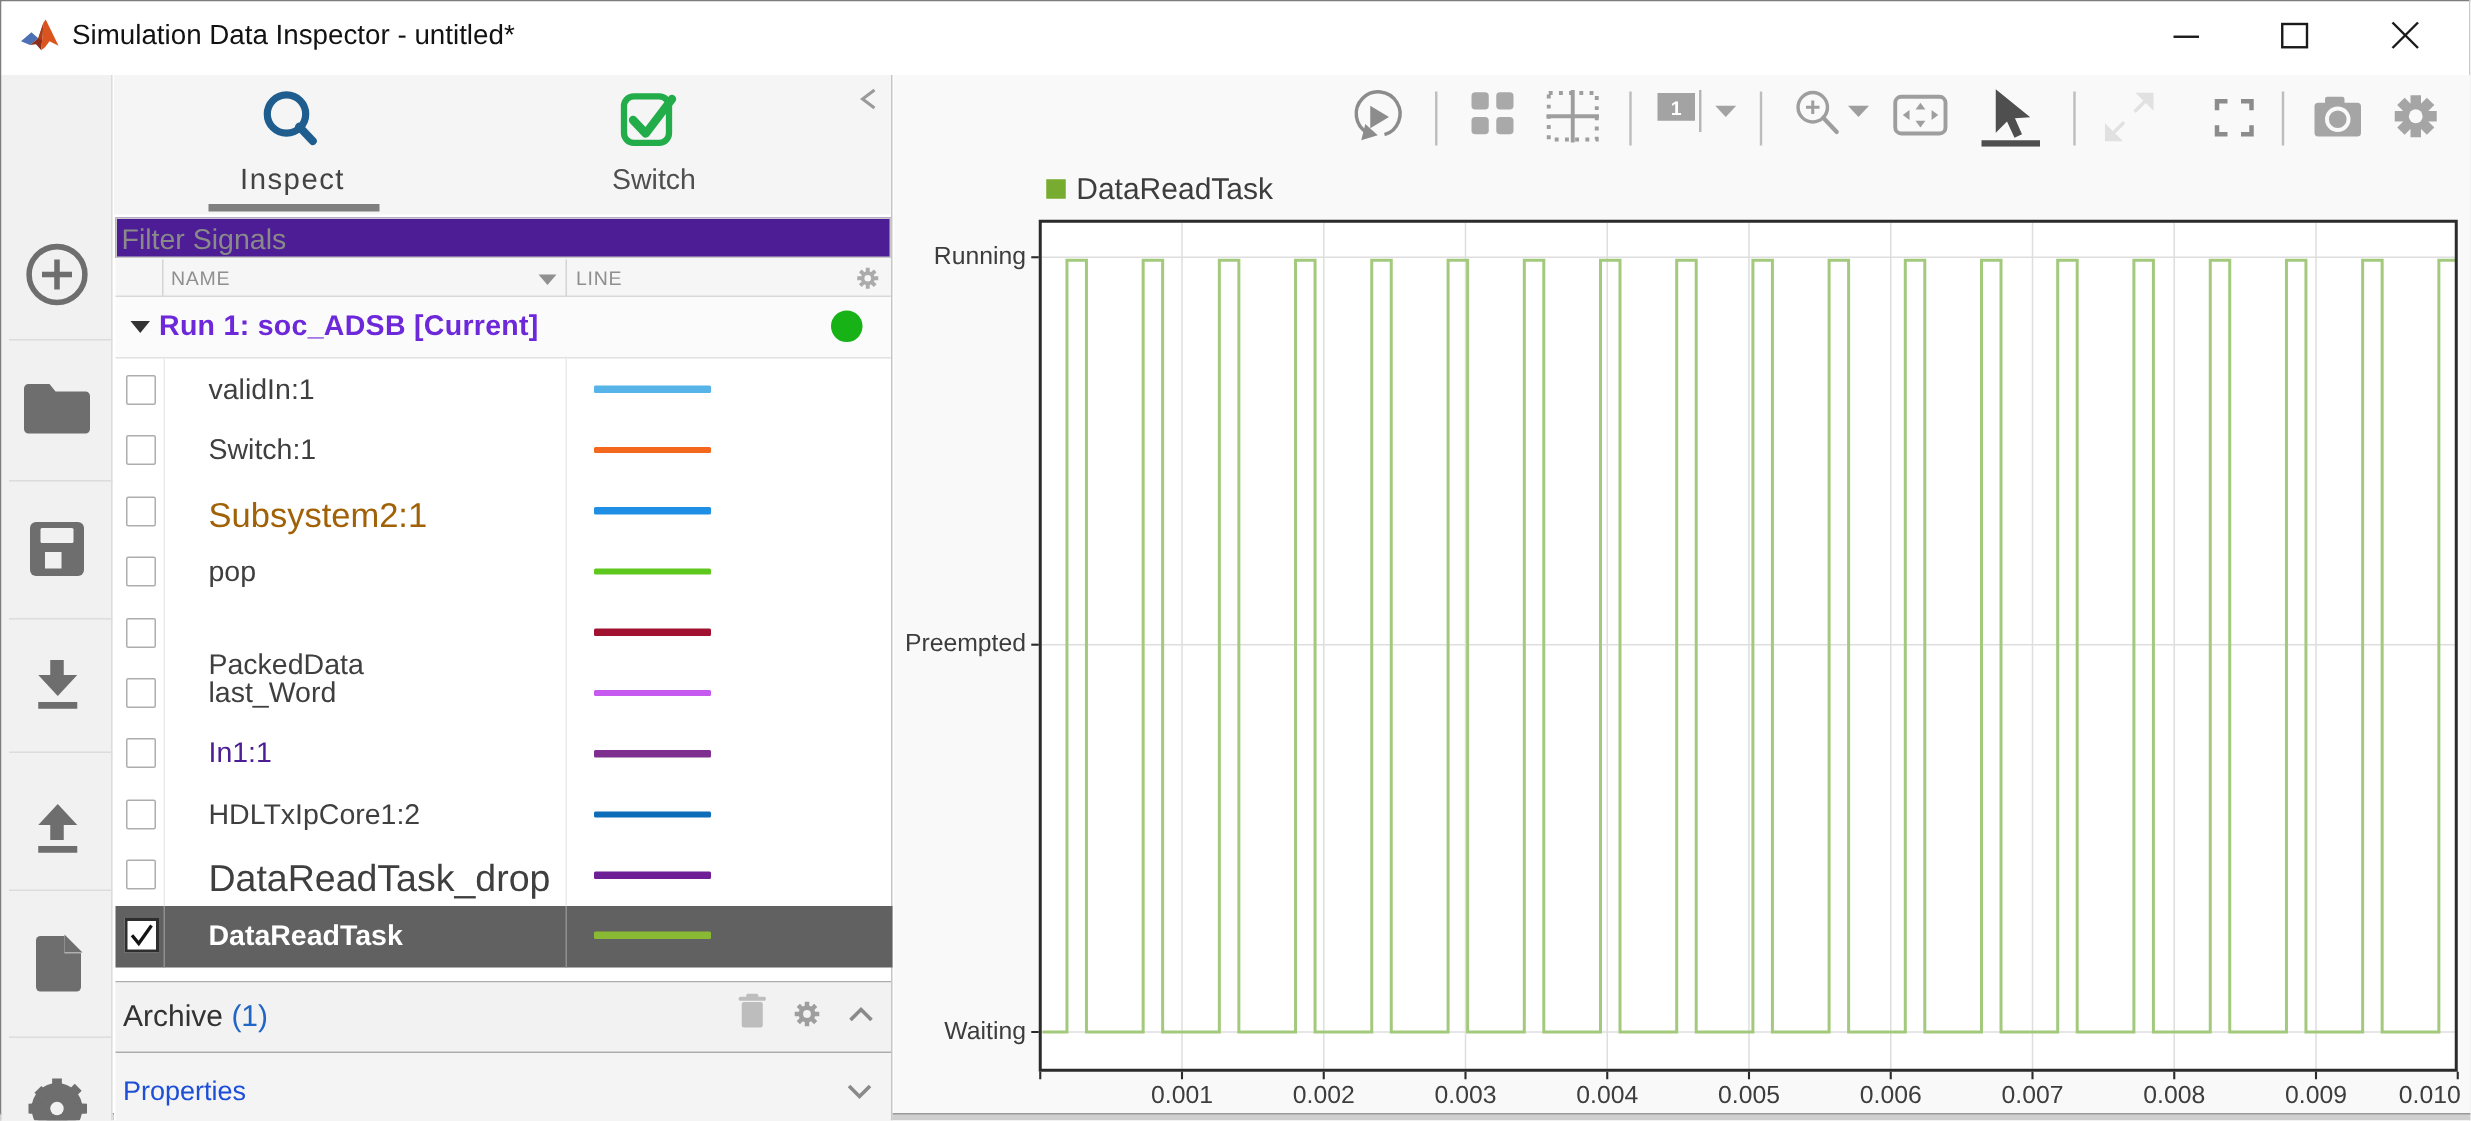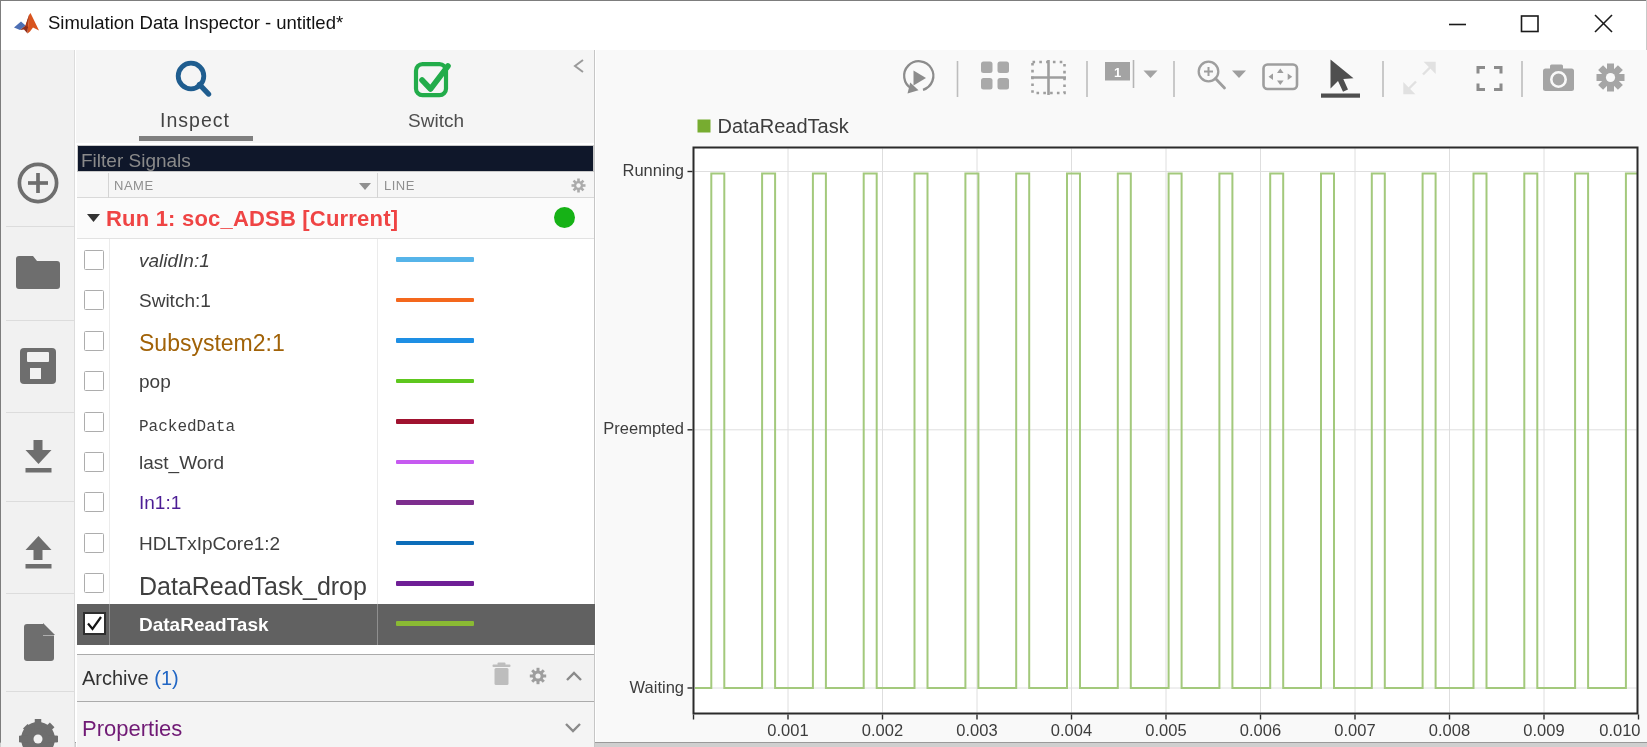--- a/index.html
+++ b/index.html
@@ -81,21 +81,21 @@
 <div class="abs" style="left:115px;top:111px;width:160px;text-align:center;font-size:19.5px;line-height:1;letter-spacing:1px;color:#434343;">Inspect</div>
 <div class="abs" style="left:139px;top:136px;width:114px;height:4.5px;background:#7f7f7f;"></div>
 <svg class="abs" style="left:408px;top:56px;" width="48" height="44" viewBox="0 0 48 44">
 <rect x="8" y="8.2" width="30" height="31" rx="6.5" fill="none" stroke="#22ac4a" stroke-width="4.2"></rect>
 <polyline points="14,24 22.5,33 40,10" fill="none" stroke="#22ac4a" stroke-width="5.6" stroke-linecap="round" stroke-linejoin="round"></polyline>
 </svg>
 <div class="abs" style="left:356px;top:111px;width:160px;text-align:center;font-size:19px;line-height:1;color:#4f4f4f;">Switch</div>
 <svg class="abs" style="left:571px;top:58px;" width="18" height="18" viewBox="0 0 18 18">
       <polyline points="12,2 4,8 12,14" fill="none" stroke="#9a9a9a" stroke-width="2"></polyline>
     </svg>
-<div class="abs" style="left:77px;top:145px;width:517px;height:27px;background:#0f172a;border:1px solid #c9c9c9;font-size:19px;color:#8a8a8a;line-height:1;padding:4.5px 0 0 3px;">Filter Signals</div>
+<div class="abs" style="left:77px;top:145px;width:517px;height:27px;background:#4c1d95;border:1px solid #c9c9c9;font-size:19px;color:#8a8a8a;line-height:1;padding:4.5px 0 0 3px;">Filter Signals</div>
 <div class="abs" style="left:77px;top:172px;width:517px;height:26px;background:#f6f6f6;border-bottom:1px solid #d9d9d9;"></div>
 <div class="abs" style="left:108px;top:173px;width:1px;height:25px;background:#d4d4d4;"></div>
 <div class="abs" style="left:377px;top:173px;width:1px;height:25px;background:#d4d4d4;"></div>
 <div class="abs" style="left:114px;top:179px;font-size:13px;line-height:1;letter-spacing:.5px;color:#8f8f8f;">NAME</div>
 <svg class="abs" style="left:358px;top:182px;" width="16" height="10" viewBox="0 0 16 10">
       <polygon points="1,1 13,1 7,8" fill="#909090"></polygon>
     </svg>
 <div class="abs" style="left:384px;top:179px;font-size:13px;line-height:1;letter-spacing:.5px;color:#8f8f8f;">LINE</div>
 <svg class="abs" style="left:571px;top:178px;" width="15" height="15" viewBox="0 0 15 15">
 <g fill="#ababab">
@@ -106,38 +106,38 @@
 <line x1="7.5" y1="0.5" x2="7.5" y2="14.5" transform="rotate(90 7.5 7.5)"></line>
 <line x1="7.5" y1="0.5" x2="7.5" y2="14.5" transform="rotate(135 7.5 7.5)"></line>
 </g>
         <circle cx="7.5" cy="7.5" r="2.2" fill="#f6f6f6"></circle>
       </g>
 </svg>
 <div class="abs" style="left:77px;top:198px;width:517px;height:41px;background:#fbfbfb;border-bottom:1px solid #e2e2e2;"></div>
 <svg class="abs" style="left:86px;top:212px;" width="16" height="12" viewBox="0 0 16 12">
       <polygon points="1,2 14,2 7.5,10" fill="#333"></polygon>
     </svg>
-<div class="abs" style="left:106px;top:207.5px;font-size:22px;line-height:1;font-weight:bold;letter-spacing:.2px;color:#ef4444;">Run 1: soc_ADSB [Current]</div>
+<div class="abs" style="left:106px;top:207.5px;font-size:19px;line-height:1;font-weight:bold;letter-spacing:.2px;color:#6d28d9;">Run 1: soc_ADSB [Current]</div>
 <div class="abs" style="left:554px;top:207px;width:21px;height:21px;border-radius:50%;background:#16b216;"></div>
 <div class="abs" style="left:109px;top:239px;width:1px;height:365px;background:#ebebeb;"></div>
 <div class="abs" style="left:377px;top:239px;width:1px;height:365px;background:#ebebeb;"></div>
 <div class="abs" style="left:84px;top:249.7px;width:20px;height:20px;background:#fff;border:1.2px solid #adadad;border-radius:1.5px;"></div>
-<div class="abs" style="left:139px;top:250.6px;font-size:19px;line-height:1;color:#3f3f3f;font-style:italic;">validIn:1</div>
+<div class="abs" style="left:139px;top:250.6px;font-size:19px;line-height:1;color:#3f3f3f;">validIn:1</div>
 <div class="abs" style="left:396px;top:257.4px;width:78px;height:4.6px;border-radius:1px;background:#56b4e9;"></div>
 <div class="abs" style="left:84px;top:290.2px;width:20px;height:20px;background:#fff;border:1.2px solid #adadad;border-radius:1.5px;"></div>
 <div class="abs" style="left:139px;top:291.1px;font-size:19px;line-height:1;color:#3f3f3f;">Switch:1</div>
 <div class="abs" style="left:396px;top:297.9px;width:78px;height:4.6px;border-radius:1px;background:#f4681d;"></div>
 <div class="abs" style="left:84px;top:330.6px;width:20px;height:20px;background:#fff;border:1.2px solid #adadad;border-radius:1.5px;"></div>
 <div class="abs" style="left:139px;top:331.5px;font-size:23px;line-height:1;color:#a16207;">Subsystem2:1</div>
 <div class="abs" style="left:396px;top:338.3px;width:78px;height:4.6px;border-radius:1px;background:#1e8fe4;"></div>
 <div class="abs" style="left:84px;top:371.1px;width:20px;height:20px;background:#fff;border:1.2px solid #adadad;border-radius:1.5px;"></div>
 <div class="abs" style="left:139px;top:372.0px;font-size:19px;line-height:1;color:#3f3f3f;">pop</div>
 <div class="abs" style="left:396px;top:378.8px;width:78px;height:4.6px;border-radius:1px;background:#5ec71e;"></div>
 <div class="abs" style="left:84px;top:411.5px;width:20px;height:20px;background:#fff;border:1.2px solid #adadad;border-radius:1.5px;"></div>
-<div class="abs" style="left:139px;top:419px;font-size:16px;line-height:1;color:#3f3f3f;font-family:Liberation Mono, monospace;">PackedData</div>
+<div class="abs" style="left:139px;top:434px;font-size:19px;line-height:1;color:#3f3f3f;">PackedData</div>
 <div class="abs" style="left:396px;top:419.2px;width:78px;height:4.6px;border-radius:1px;background:#a0122f;"></div>
 <div class="abs" style="left:84px;top:452.0px;width:20px;height:20px;background:#fff;border:1.2px solid #adadad;border-radius:1.5px;"></div>
 <div class="abs" style="left:139px;top:452.9px;font-size:19px;line-height:1;color:#3f3f3f;">last_Word</div>
 <div class="abs" style="left:396px;top:459.7px;width:78px;height:4.6px;border-radius:1px;background:#c65af0;"></div>
 <div class="abs" style="left:84px;top:492.4px;width:20px;height:20px;background:#fff;border:1.2px solid #adadad;border-radius:1.5px;"></div>
 <div class="abs" style="left:139px;top:493.3px;font-size:19px;line-height:1;color:#4c1d95;">In1:1</div>
 <div class="abs" style="left:396px;top:500.1px;width:78px;height:4.6px;border-radius:1px;background:#7d2e8e;"></div>
 <div class="abs" style="left:84px;top:532.9px;width:20px;height:20px;background:#fff;border:1.2px solid #adadad;border-radius:1.5px;"></div>
 <div class="abs" style="left:139px;top:533.8px;font-size:19px;line-height:1;color:#3f3f3f;">HDLTxIpCore1:2</div>
 <div class="abs" style="left:396px;top:540.6px;width:78px;height:4.6px;border-radius:1px;background:#0d6db9;"></div>
@@ -171,21 +171,21 @@
 <line x1="9" y1="0.8" x2="9" y2="17.2" transform="rotate(135 9 9)"></line>
 </g>
         <circle cx="9" cy="9" r="2.6" fill="#f2f2f2"></circle>
       </g>
 </svg>
 <svg class="abs" style="left:565px;top:670px;" width="18" height="13" viewBox="0 0 18 13">
       <polyline points="2,10 9,3 16,10" fill="none" stroke="#8a8a8a" stroke-width="2.4"></polyline>
     </svg>
 <div class="abs" style="left:77px;top:701px;width:517px;height:1px;background:#ababab;"></div>
 <div class="abs" style="left:77px;top:702px;width:517px;height:45px;background:#f4f4f4;"></div>
-<div class="abs" style="left:82px;top:717.5px;font-size:22px;line-height:1;color:#701a75;">Properties</div>
+<div class="abs" style="left:82px;top:717.5px;font-size:18px;line-height:1;color:#1d4ed8;">Properties</div>
 <svg class="abs" style="left:564px;top:721px;" width="18" height="13" viewBox="0 0 18 13">
       <polyline points="2,3 9,10 16,3" fill="none" stroke="#8a8a8a" stroke-width="2.4"></polyline>
     </svg>
 <div class="abs" style="left:596px;top:50px;width:1051px;height:692px;background:#f9f9f9;"></div>
 <svg class="abs" style="left:596px;top:50px;" width="1051" height="697" viewBox="0 0 1051 697">
 <rect x="97.5" y="97.5" width="944.0" height="566.0" fill="#ffffff" stroke="none"></rect>
 <line x1="192.0" y1="98.5" x2="192.0" y2="662.5" stroke="#dedede" stroke-width="1"></line>
 <line x1="286.5" y1="98.5" x2="286.5" y2="662.5" stroke="#dedede" stroke-width="1"></line>
 <line x1="381.0" y1="98.5" x2="381.0" y2="662.5" stroke="#dedede" stroke-width="1"></line>
 <line x1="475.5" y1="98.5" x2="475.5" y2="662.5" stroke="#dedede" stroke-width="1"></line>

